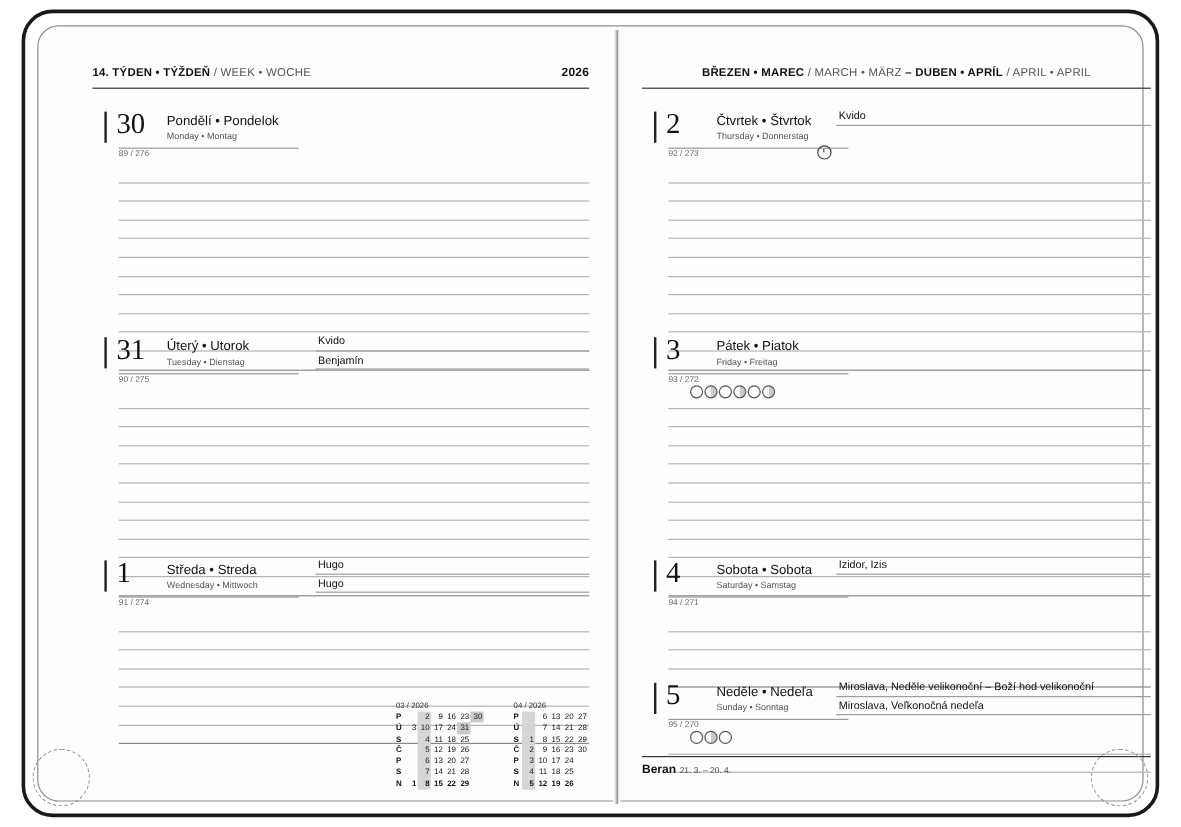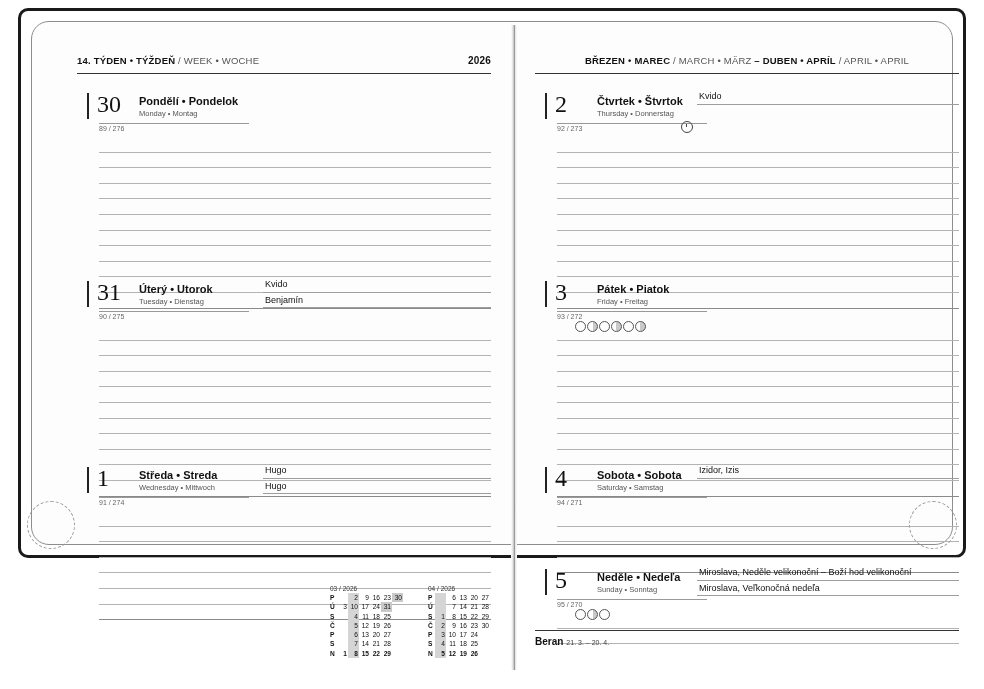--- a/index.html
+++ b/index.html
@@ -16,23 +16,23 @@
     height: 689px;
     background: #ffffff;
     overflow: hidden;
   }
   
   .book {
     position: absolute;
     left: 18px;
     top: 8px;
     width: 948px;
-    height: 550px;
+    height: 673px;
     border: 3px solid #1a1a1a;
-    border-radius: 10px;
+    border-radius: 26px;
     background: #ffffff;
     box-sizing: border-box;
   }
   .book-inner {
     position: absolute;
     left: 10px;
     top: 10px;
     right: 10px;
     bottom: 10px;
     border: 1px solid #8d8d8d;
@@ -136,21 +136,21 @@
     top: -2px;
     width: 2px;
     height: 26px;
     background: #222;
   }
   .dayname {
     position: absolute;
     left: 62px;
     top: 0px;
     font-size: 11px;
-    font-weight: bold;
+    font-weight: normal;
     color: #111;
     white-space: nowrap;
   }
   .daysub {
     position: absolute;
     left: 62px;
     top: 14px;
     font-size: 7.5px;
     color: #555;
     white-space: nowrap;

